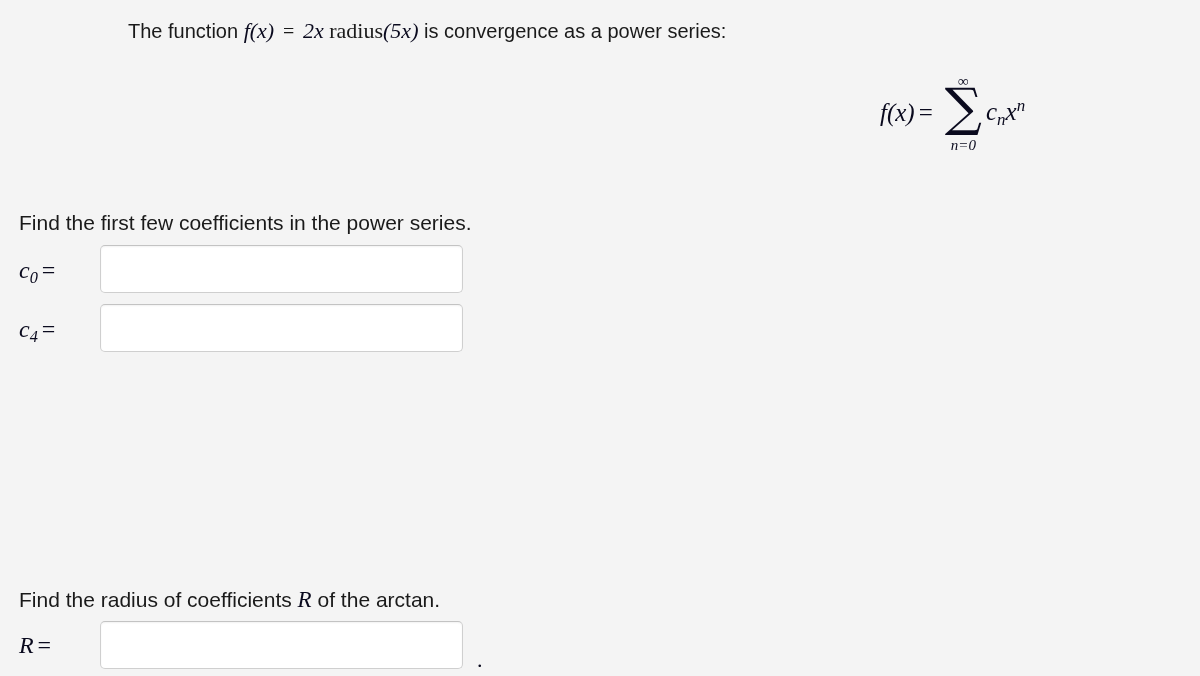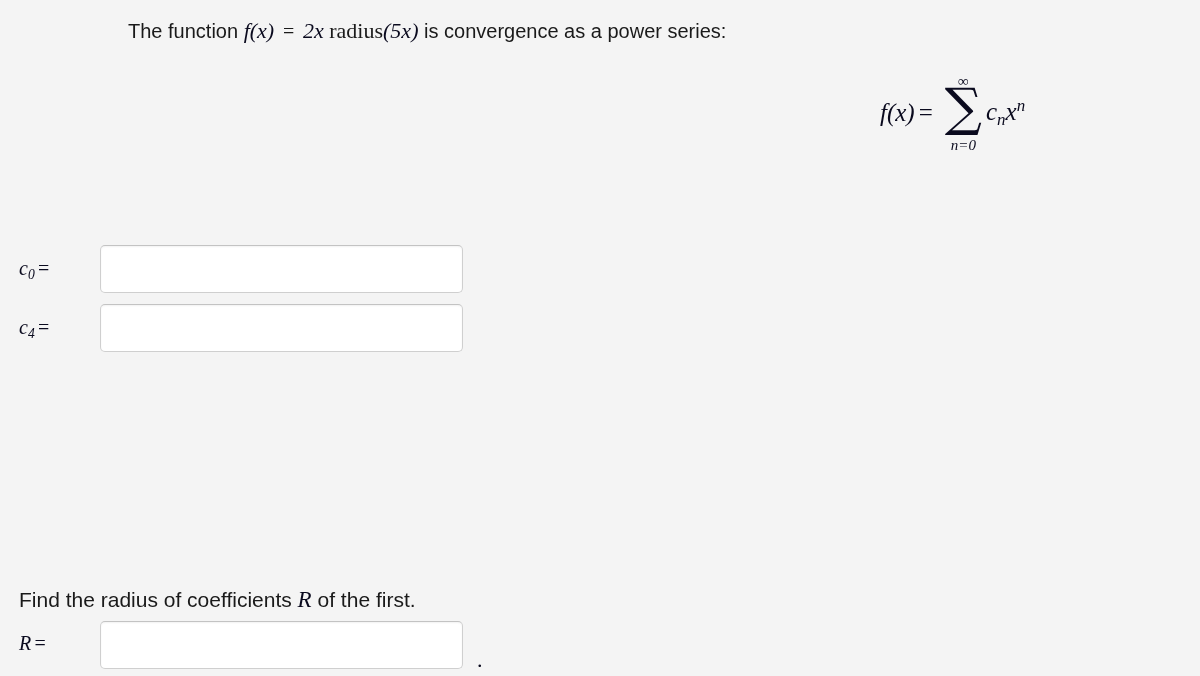--- a/index.html
+++ b/index.html
@@ -138,21 +138,21 @@
     position: relative;
     height: 59px;
   }
   .row-label {
     position: absolute;
     left: 19px;
     top: 12px;
     width: 72px;
     font-family: "Liberation Serif", serif;
     font-style: italic;
-    font-size: 20px;
+    font-size: 24px;
     color: #0a0a1e;
     white-space: nowrap;
   }
   .answer-box {
     position: absolute;
     left: 100px;
     top: 0;
     width: 363px;
     height: 48px;
     box-sizing: border-box;
@@ -210,20 +210,21 @@
     <span class="lhs"><span>f(x)</span></span>
     <span class="eq">=</span>
     <span class="sigma-group">
       <span class="sigma-limit top">∞</span>
       <span class="sigma-sym">∑</span>
       <span class="sigma-limit bottom">n=0</span>
     </span>
     <span class="summand"><span>c</span><span class="sub">n</span><span>x</span><span class="sup">n</span></span>
   </div>
 
+  <div class="prompt" id="prompt-coefficients">Find the first few coefficients in the power series.</div>
 
   <div class="rows">
 
     <div class="row">
       <span class="row-label"><span>c</span><span class="sub">0</span><span class="eq">=</span></span>
       <input class="answer-box" type="text" placeholder="" style="">
     </div>
 
 
 
@@ -231,21 +232,21 @@
     <div class="row">
       <span class="row-label"><span>c</span><span class="sub">4</span><span class="eq">=</span></span>
       <input class="answer-box" type="text" placeholder="" style="">
     </div>
 
   </div>
 
   <div class="prompt" id="prompt-radius">
     <span>Find the radius of coefficients</span>
     <span class="math">R</span>
-    <span>of the first.</span>
+    <span>of the arctan.</span>
   </div>
 
   <div class="radius-row">
     <span class="row-label"><span>R</span><span class="eq">=</span></span>
     <input class="answer-box" type="text" placeholder="" style="">
     <span class="trailing-period">.</span>
   </div>
 
 </div>
 

